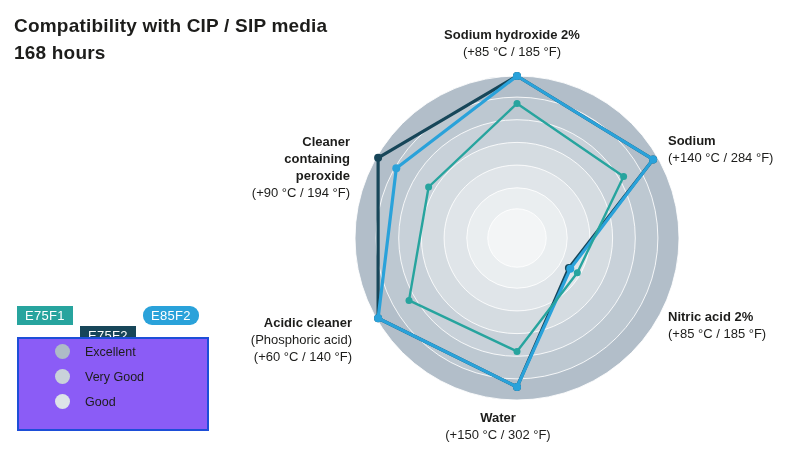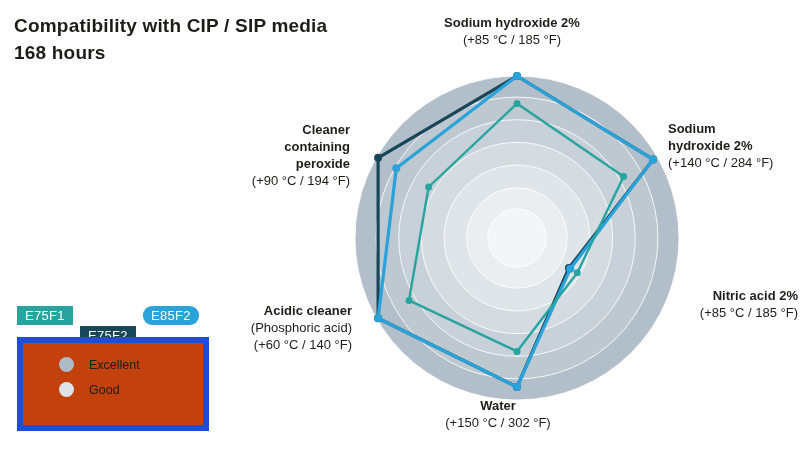--- a/index.html
+++ b/index.html
@@ -23,39 +23,38 @@
   }
   .badge {
     width:56px; height:19px;
     color:#ffffff; font-size:13px; font-weight:400;
     display:flex; align-items:center; justify-content:center;
     letter-spacing:.3px;
   }
   .legend-box {
     position:absolute; left:17px; top:337px;
     width:192px; height:94px;
-    border:6px solid #1d4ed8; background:#c2410c;
-    padding-top:9px;
+    border:2px solid #1d4ed8; background:#8b5cf6;
   }
   .legend-row {
     display:flex; align-items:center;
     height:25px; padding-left:36px;
   }
   .legend-dot {
     width:15px; height:15px; border-radius:50%;
     margin-right:15px; flex:0 0 auto;
   }
   .legend-label { font-size:12.5px; }
   .radar-svg { position:absolute; left:347px; top:68px; }
-  .axis-label { position:absolute; font-size:13px; line-height:17px; }
+  .axis-label { position:absolute; font-size:13px; line-height:17px;margin-top:12px; }
   .axis-label .b { font-weight:700; display:block; }
   .axis-label .r { font-weight:400; display:block; }
   .lbl-top    { left:392px; top:14px;  width:240px; text-align:center; }
   .lbl-tr     { left:668px; top:120px; width:130px; text-align:left; }
-  .lbl-br     { left:668px; top:287px; width:130px; text-align:right; }
+  .lbl-br     { left:668px; top:296px; width:130px; text-align:left; }
   .lbl-bottom { left:388px; top:397px; width:220px; text-align:center; }
   .lbl-bl     { left:212px; top:302px; width:140px; text-align:right; }
   .lbl-tl     { left:210px; top:121px; width:140px; text-align:right; }
 </style>
 </head>
 <body>
 
 <div class="title">
   <div>Compatibility with CIP / SIP media</div>
   <div>168 hours</div>
@@ -64,20 +63,24 @@
 <div class="badges">
   <div class="badge" style="background: rgb(39, 164, 158);">E75F1</div>
   <div class="badge" style="background: rgb(23, 70, 89); margin-top: 20px;">E75F2</div>
   <div class="badge" style="background: rgb(42, 162, 218); border-radius: 9px;">E85F2</div>
 </div>
 
 <div class="legend-box">
   <div class="legend-row">
     <span class="legend-dot" style="background: rgb(174, 187, 199);"></span>
     <span class="legend-label">Excellent</span>
+  </div>
+  <div class="legend-row">
+    <span class="legend-dot" style="background: rgb(201, 210, 218);"></span>
+    <span class="legend-label">Very Good</span>
   </div>
   <div class="legend-row">
     <span class="legend-dot" style="background: rgb(221, 227, 232);"></span>
     <span class="legend-label">Good</span>
   </div>
 </div>
 
 <svg id="radar-svg" class="radar-svg" width="340" height="340" viewBox="0 0 340 340">
     <circle cx="170" cy="170" r="162.0" fill="#b2bec9" stroke="rgba(255,255,255,0.85)" stroke-width="1"></circle>
     <circle cx="170" cy="170" r="140.9" fill="#bdc8d1" stroke="rgba(255,255,255,0.85)" stroke-width="1"></circle>
@@ -109,21 +112,20 @@
     <circle cx="81.6" cy="119.0" r="3.5" fill="#27a49e"></circle>
   </svg>
 
 <div class="axis-label lbl-top">
   <span class="b">Sodium hydroxide 2%</span>
   <span class="r">(+85 °C / 185 °F)</span>
 </div>
 
 <div class="axis-label lbl-tr">
   <span class="b">Sodium</span>
-  <span class="b">hydroxide 2%</span>
   <span class="r">(+140 °C / 284 °F)</span>
 </div>
 
 <div class="axis-label lbl-br">
   <span class="b">Nitric acid 2%</span>
   <span class="r">(+85 °C / 185 °F)</span>
 </div>
 
 <div class="axis-label lbl-bottom">
   <span class="b">Water</span>

